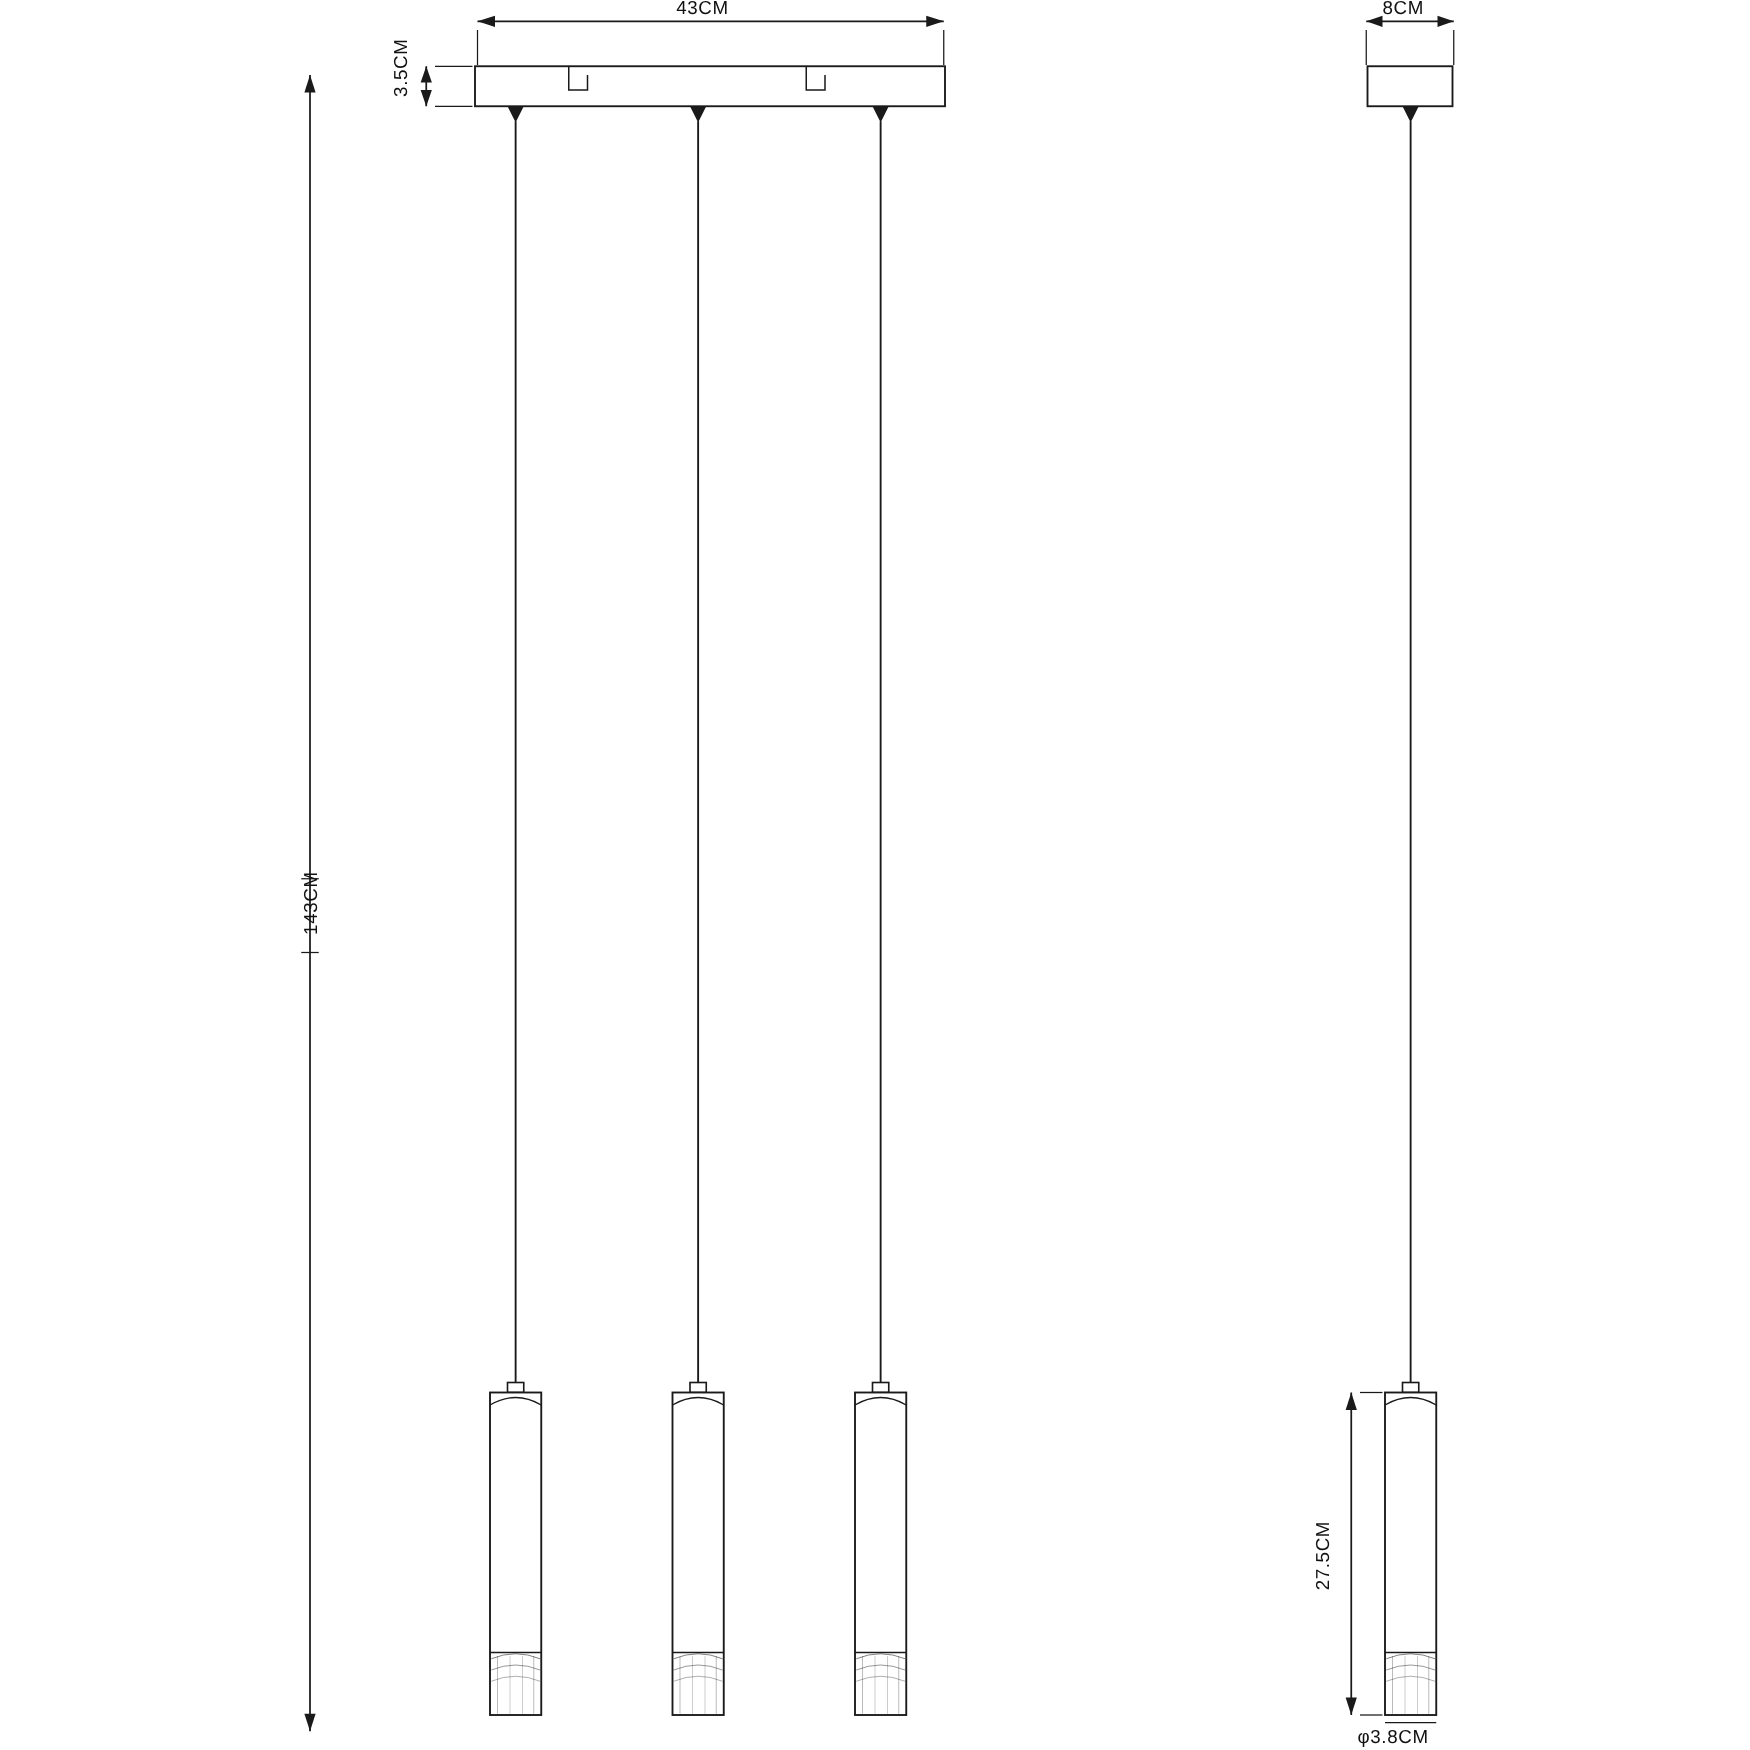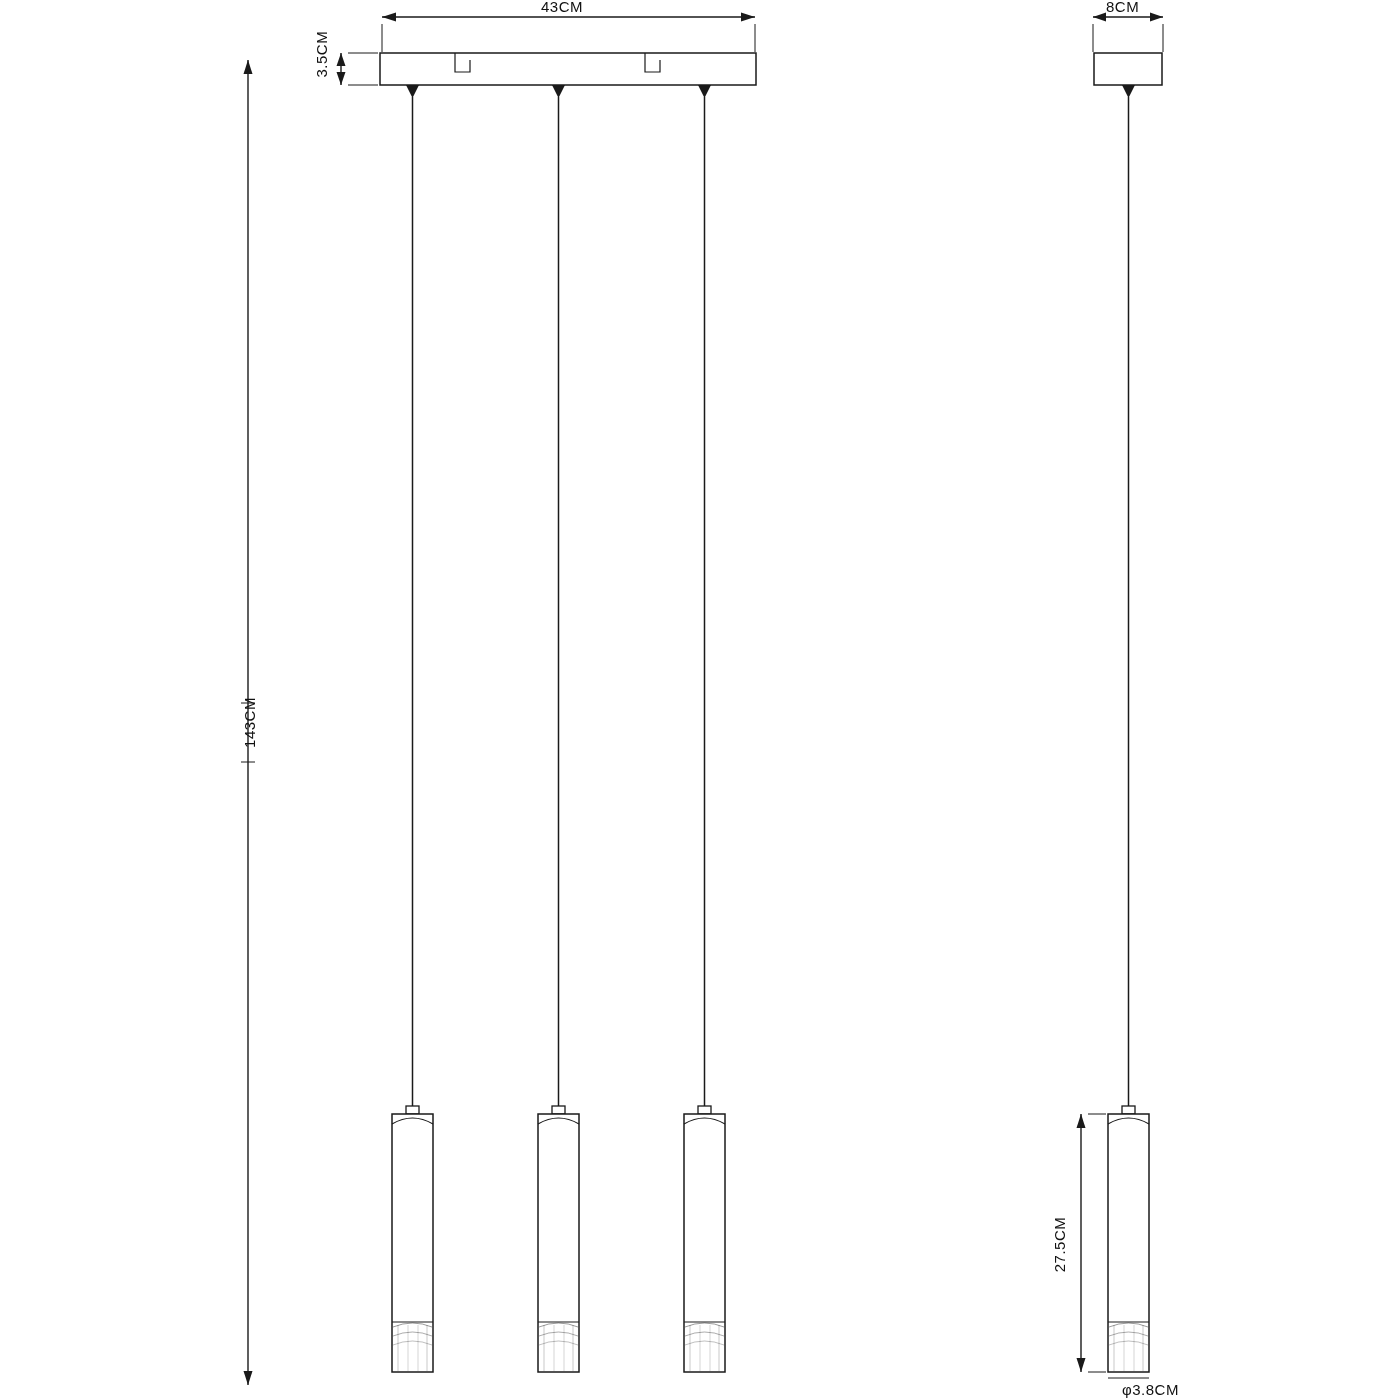--- a/index.html
+++ b/index.html
@@ -179,15 +179,15 @@
   <div class="dimlabel" style="left:541px; top:-2px;">43CM</div>
 
   <div class="dimlabel rot90" style="left:306px; top:54px; width:30px; text-align:center;">3.5CM</div>
 
   <div class="dimlabel rot90" style="left:213px; top:714px; width:72px; text-align:center;">143CM</div>
 
   <div class="dimlabel" style="left:1106px; top:-2px;">8CM</div>
 
   <div class="dimlabel rot90" style="left:1013px; top:1236px; width:92px; text-align:center;">27.5CM</div>
 
-  <div class="dimlabel" style="left:1086px; top:1381px;margin-left:36px;">φ3.8CM</div>
+  <div class="dimlabel" style="left:1086px; top:1381px;">φ3.8CM</div>
 
 </div>
 
 </body></html>

